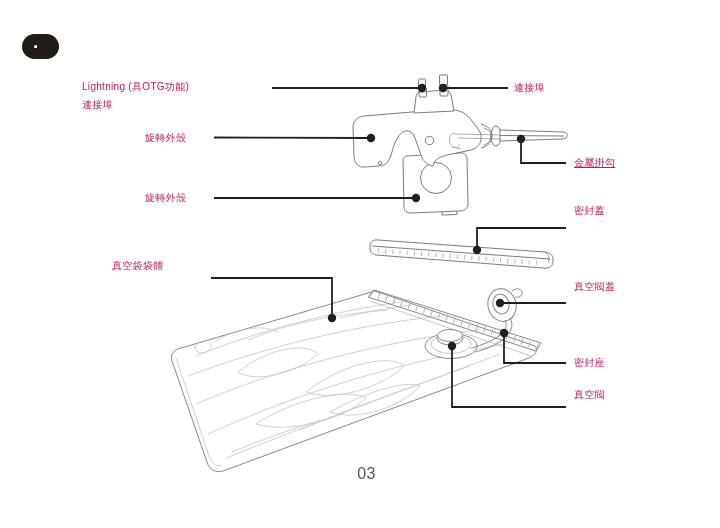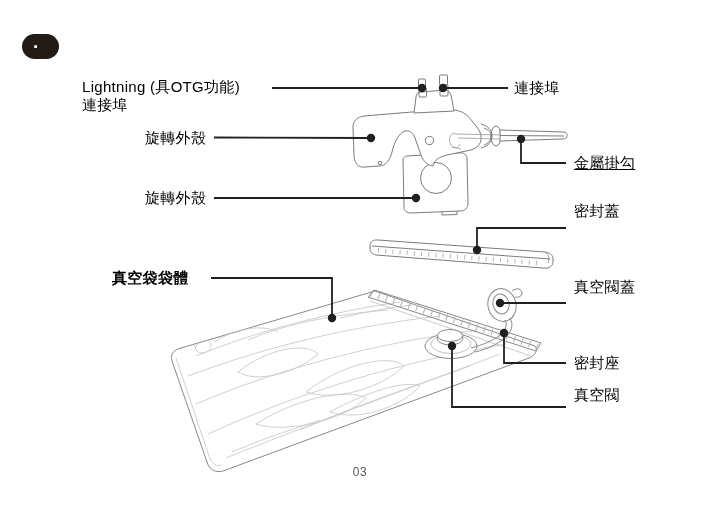--- a/index.html
+++ b/index.html
@@ -9,26 +9,26 @@
   }
   .title-pill{
     position:absolute;left:22px;top:34px;height:25px;line-height:25px;
     background:#221b16;color:#ffffff;border-radius:13px;
     padding:0 14px 0 11px;font-size:17px;font-weight:bold;letter-spacing:1px;
     display:flex;align-items:center;
   }
   .title-bullet{font-size:19px;margin-right:5px;font-weight:bold;line-height:25px;}
   .diagram-svg{position:absolute;left:0;top:0;}
   .lbl{
-    position:absolute;font-size:15px;line-height:18px;color:#000000;
+    position:absolute;font-size:10px;line-height:18px;color:#be185d;
     white-space:nowrap;letter-spacing:0.3px;
   }
   .page-num{
-    position:absolute;left:344px;top:465px;width:32px;text-align:center;
-    font-size:12px;color:#595757;letter-spacing:0.5px;
+    position:absolute;left:344px;top:465px;width:32px;text-align:right;
+    font-size:16px;color:#595757;letter-spacing:0.5px;
   }
 </style>
 </head>
 <body>
 
 <div class="page">
 
   <div class="title-pill">
     <span class="title-bullet">·</span>
   </div>
@@ -181,21 +181,21 @@
   </div>
 
   <div class="lbl" style="left:514px;top:79px;">
     <div>連接埠</div>
   </div>
 
   <div class="lbl" style="left:145px;top:129px;">旋轉外殼</div>
 
   <div class="lbl" style="left:145px;top:189px;">旋轉外殼</div>
 
-  <div class="lbl" style="left:112px;top:269px;font-weight:bold;">真空袋袋體</div>
+  <div class="lbl" style="left:112px;top:257px;">真空袋袋體</div>
 
   <div class="lbl" style="left:574px;top:154px;text-decoration:underline;">金屬掛勾</div>
 
   <div class="lbl" style="left:574px;top:202px;">密封蓋</div>
 
   <div class="lbl" style="left:574px;top:278px;">真空閥蓋</div>
 
   <div class="lbl" style="left:574px;top:354px;">密封座</div>
 
   <div class="lbl" style="left:574px;top:386px;">真空閥</div>

